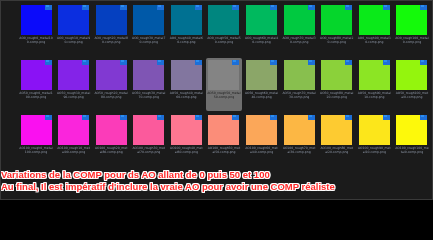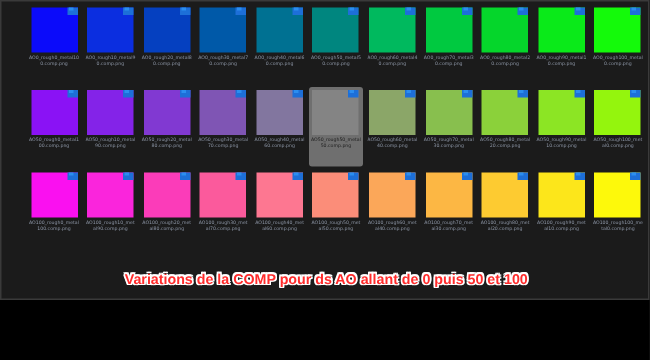--- a/index.html
+++ b/index.html
@@ -88,21 +88,20 @@
     max-height: 14px;
   }
   .thumb-cell.selected .thumb-label {
     color: #1d1d1d;
   }
   .caption-block {
     position: absolute;
     left: 0;
     bottom: 6px;
     width: 433px;
-    text-align: center;
   }
   .caption-line {
     font-family: "Liberation Sans", sans-serif;
     font-size: 9.5px;
     font-weight: bold;
     color: #ff2b2b;
     line-height: 12px;
     white-space: nowrap;
     text-shadow:
       -1px 0 #ffffff, 1px 0 #ffffff, 0 -1px #ffffff, 0 1px #ffffff,
@@ -316,15 +315,16 @@
           <div class="swatch" style="background: rgb(253, 249, 11);">
             <div class="badge"></div>
           </div>
           <div class="thumb-label">AO100_rough100_metal0.comp.png</div>
         </div>
       </div>
     </div>
 
   <div class="caption-block">
     <div class="caption-line">Variations de la COMP pour ds AO allant de 0 puis 50 et 100</div>
+    <div class="caption-line">Au final, Il est impératif d'inclure la vraie AO pour avoir une COMP réaliste</div>
   </div>
 
 </div>
 
 </body></html>

